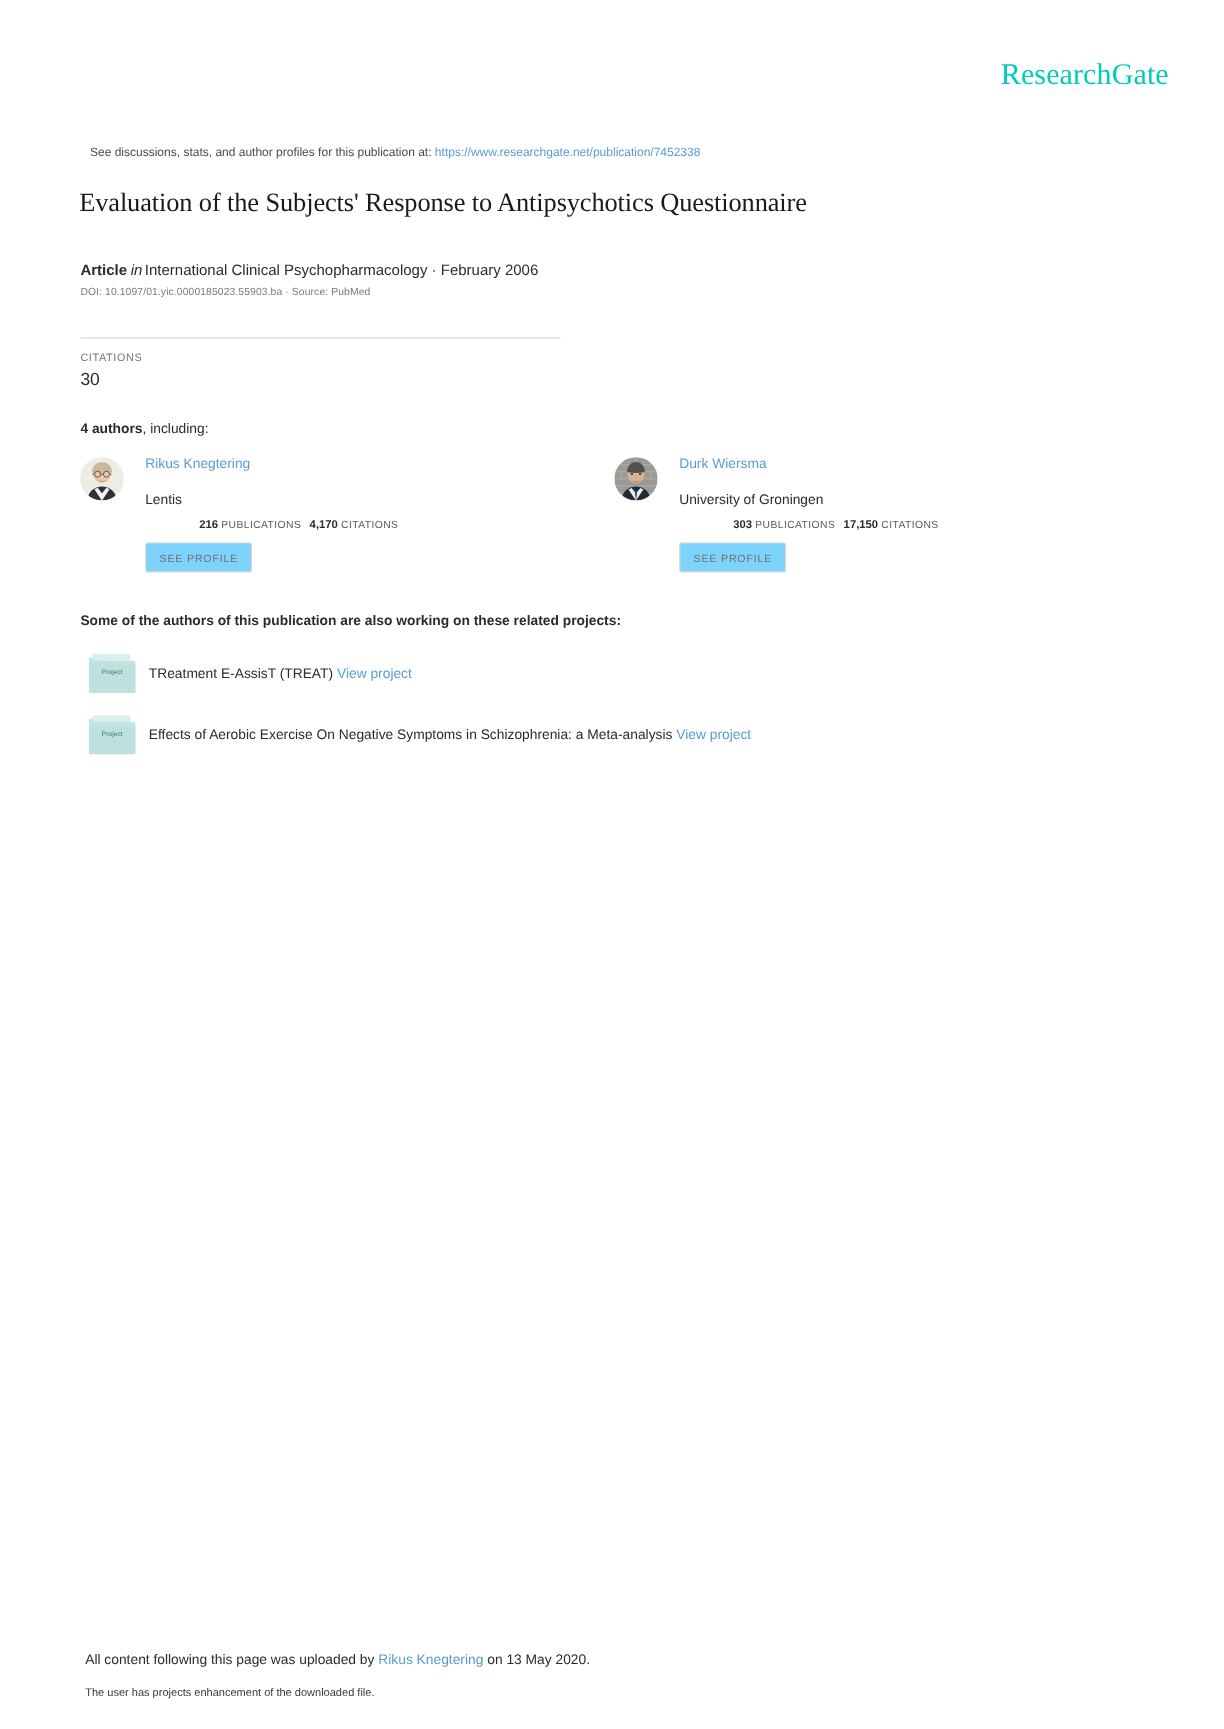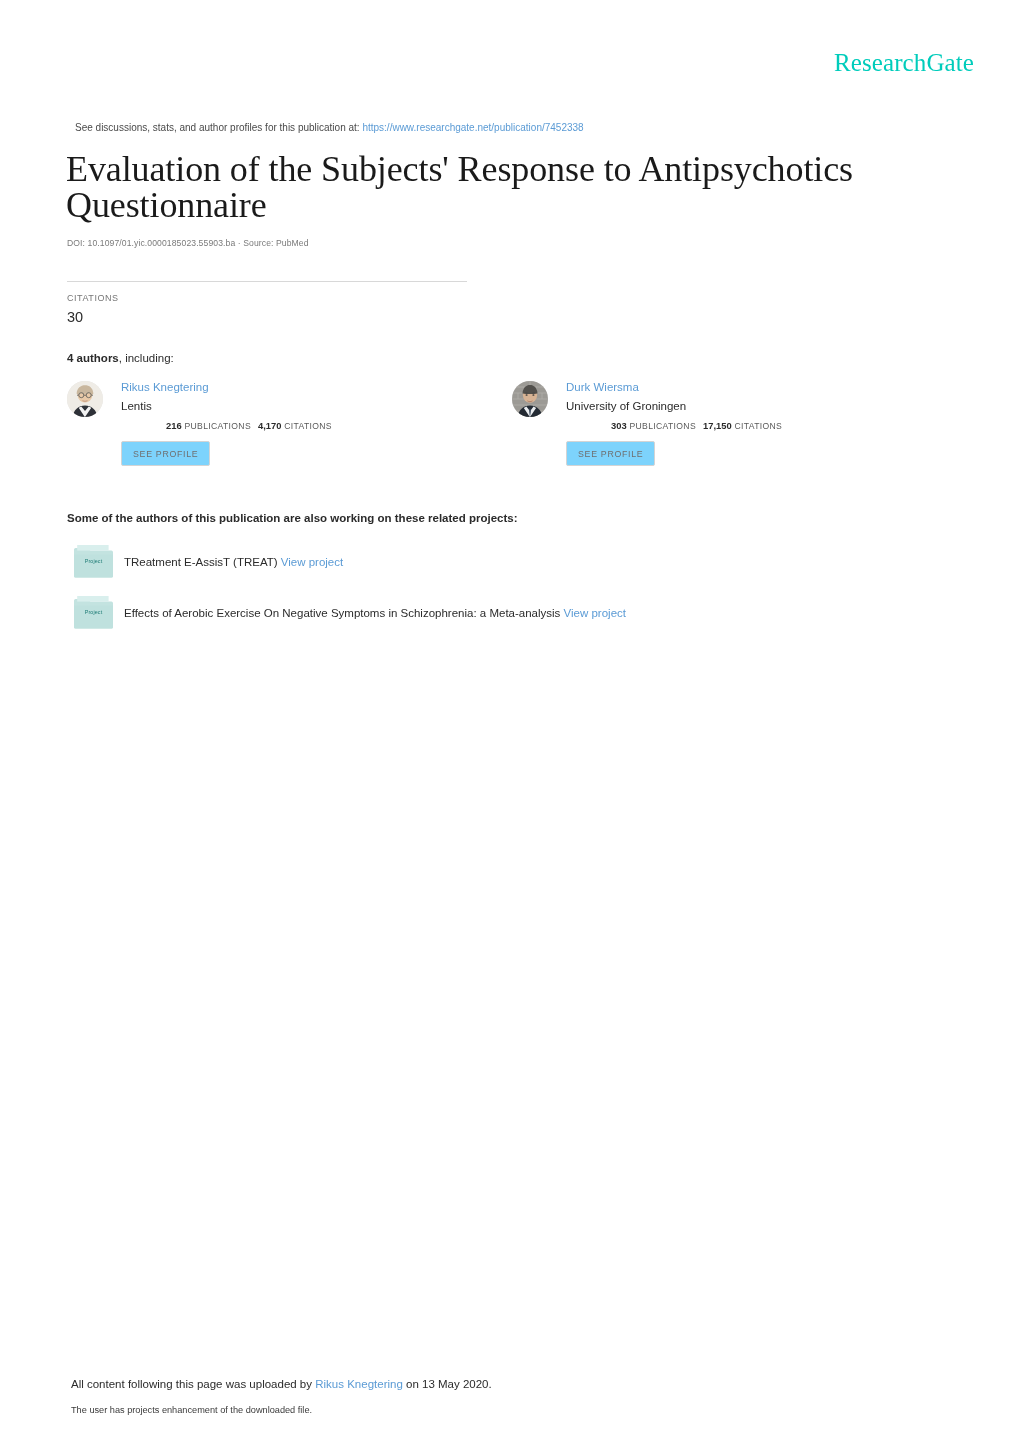--- a/index.html
+++ b/index.html
@@ -57,21 +57,21 @@
   }
 
   
   .pub-title {
     position: absolute;
     top: 151px;
     left: 66px;
     width: 900px;
     font-family: "Liberation Serif", serif;
     font-weight: normal;
-    font-size: 36px;
+    font-size: 22px;
     line-height: 36px;
     color: #1a1a1a;
     margin: 0;
     letter-spacing: -0.1px;
   }
 
   
   .article-meta {
     position: absolute;
     top: 216px;
@@ -148,21 +148,21 @@
 
   .author-body { margin-left: 54px; }
   .author-name {
     font-size: 11.5px;
     line-height: 16px;
     color: #5b9bd5;
     text-decoration: none;
     display: block;
   }
   .author-affil {
-    margin-top: 3px;
+    margin-top: 14px;
     font-size: 11.5px;
     line-height: 16px;
     color: #2b2b2b;
   }
   .author-stats {
     margin-top: 5px;
     font-size: 8.6px;
     line-height: 13px;
     color: #5a5a5a;
     letter-spacing: 0.35px;
@@ -266,20 +266,23 @@
     <div class="brand-logo">ResearchGate</div>
   </div>
 
   <div class="discussions-line">
     <span>See discussions, stats, and author profiles for this publication at:</span>
     <a class="rg-link" href="#">https://www.researchgate.net/publication/7452338</a>
   </div>
 
   <h1 class="pub-title">Evaluation of the Subjects' Response to Antipsychotics Questionnaire</h1>
 
+  <div class="article-meta">
+    <span class="lbl">Article</span><span class="ital">in</span><span>International Clinical Psychopharmacology · February 2006</span>
+  </div>
   <div class="doi-line">DOI: 10.1097/01.yic.0000185023.55903.ba · Source: PubMed</div>
 
   <div class="stat-block citations">
     <div class="stat-rule"></div>
     <div class="stat-label">CITATIONS</div>
     <div class="stat-value">30</div>
   </div>
 
   <div class="authors-head">
     <b>4 authors</b><span>, including:</span>

